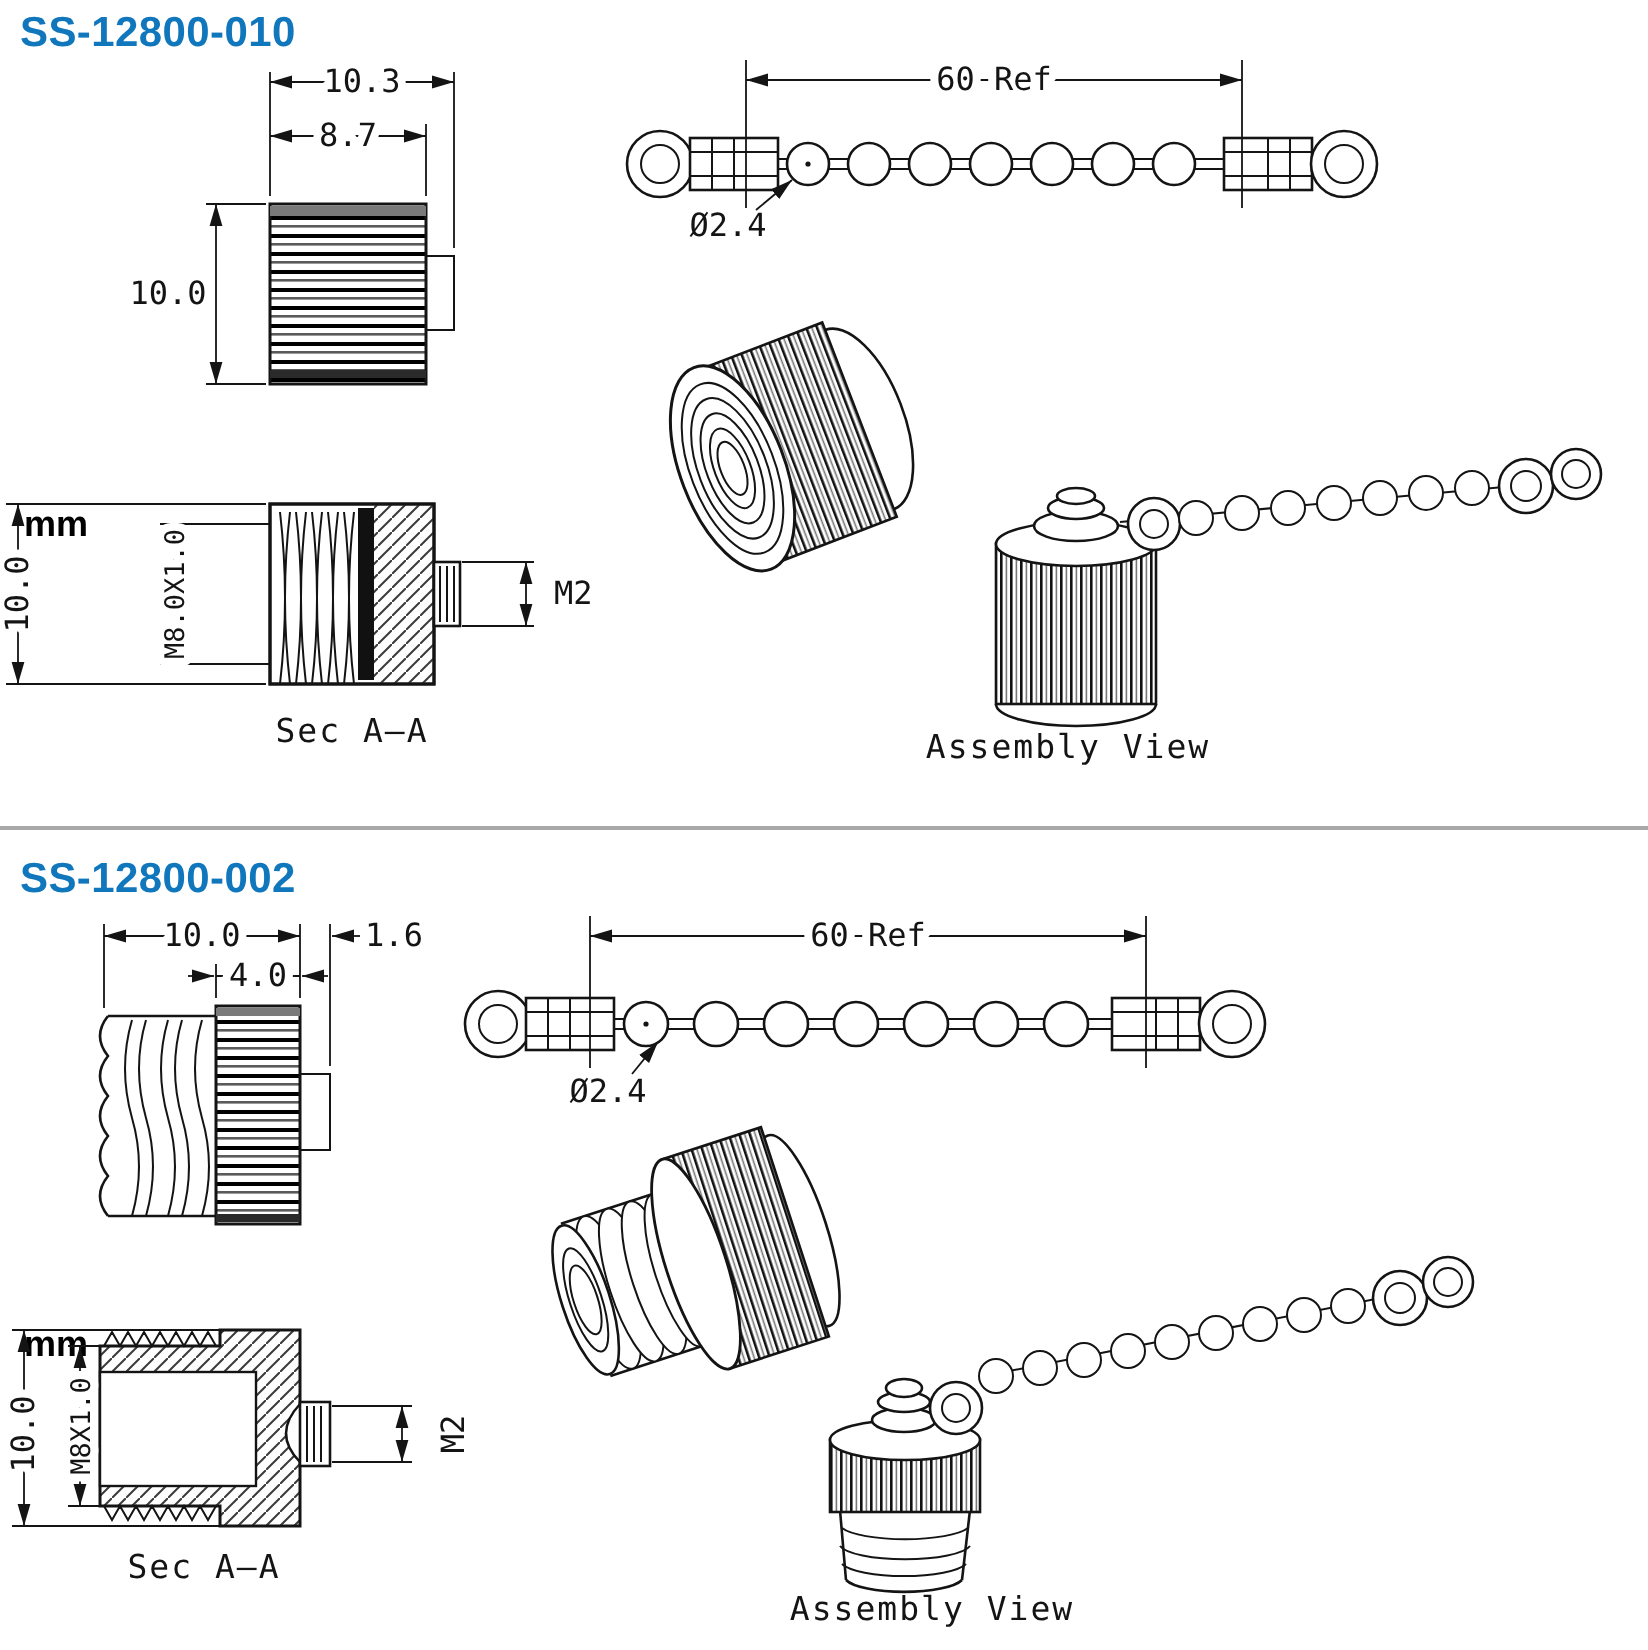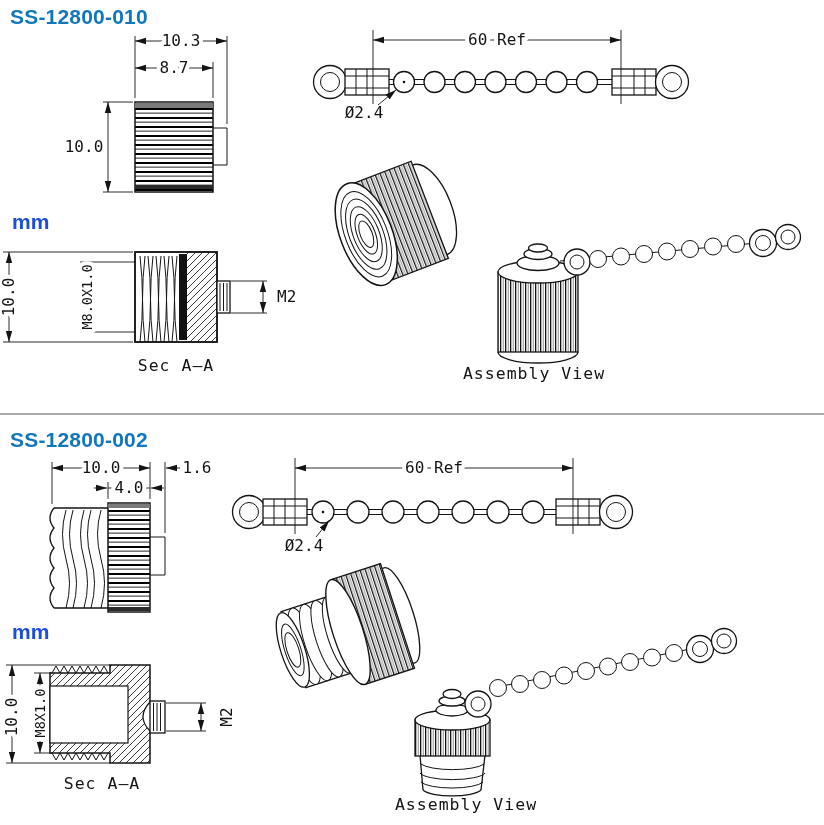--- a/index.html
+++ b/index.html
@@ -1,18 +1,18 @@
 <!DOCTYPE html>
 <html><head>
 <meta charset="utf-8">
 <style>
   html,body{margin:0;padding:0;background:#fff;width:824px;height:825px;overflow:hidden;}
   .sheet{position:relative;width:692px;height:825px;background:#fff;font-family:"Liberation Sans",sans-serif;}
   .part-title{position:absolute;left:10px;font-weight:bold;font-size:21px;letter-spacing:0.2px;color:#1177bd;font-family:"Liberation Sans",sans-serif;}
-  .unit-label{position:absolute;left:12px;font-weight:bold;font-size:21px;color:#1d4ed8;}
+  .unit-label{position:absolute;left:12px;font-weight:bold;font-size:18px;color:#000000;margin-top:42px;}
   .divider{position:absolute;left:0;top:413px;width:824px;height:2px;background:#a8a8a8;}
   svg{position:absolute;left:0;}
   svg .ln{stroke:#141414;stroke-width:1.3;fill:none;}
   svg .ln2{stroke:#141414;stroke-width:1;fill:none;}
   svg .thin{stroke:#141414;stroke-width:0.9;fill:none;}
   svg .wf{fill:#ffffff;stroke:#141414;stroke-width:1.3;}
   svg .wf2{fill:#ffffff;stroke:#141414;stroke-width:1;}
   svg text{font-family:"DejaVu Sans Mono",monospace;font-size:16px;fill:#141414;}
   svg text.cap{font-size:16.5px;letter-spacing:1px;}
   svg text.sm{font-size:13.5px;}

